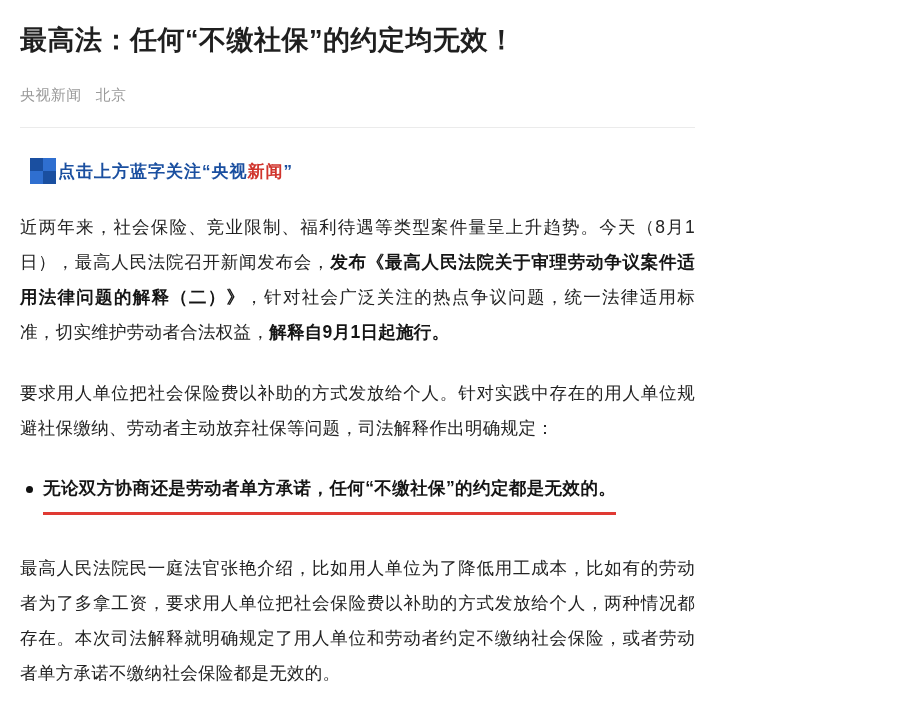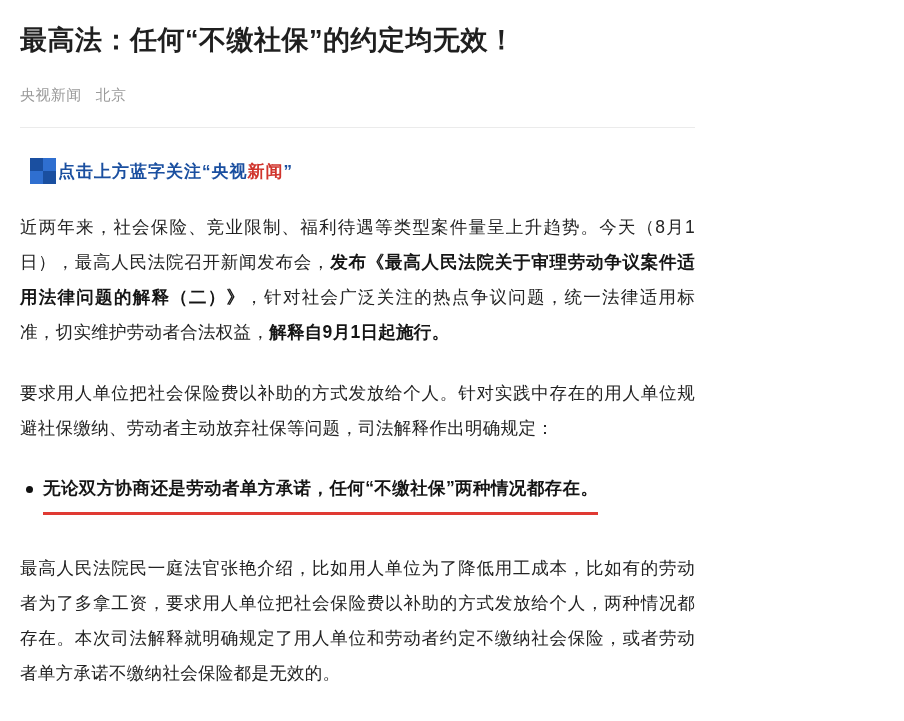--- a/index.html
+++ b/index.html
@@ -139,20 +139,20 @@
   <p class="para">
     <span>近两年来，社会保险、竞业限制、福利待遇等类型案件量呈上升趋势。今天（8月1日），最高人民法院召开新闻发布会，</span><b>发布《最高人民法院关于审理劳动争议案件适用法律问题的解释（二）》</b><span>，针对社会广泛关注的热点争议问题，统一法律适用标准，切实维护劳动者合法权益，</span><b>解释自9月1日起施行。</b>
   </p>
 
   <p class="para">
     <span>要求用人单位把社会保险费以补助的方式发放给个人。针对实践中存在的用人单位规避社保缴纳、劳动者主动放弃社保等问题，司法解释作出明确规定：</span>
   </p>
 
   <div class="bullet-row">
     <span class="bullet-dot"></span>
-    <span class="bullet-text">无论双方协商还是劳动者单方承诺，任何“不缴社保”两种情况都存在。</span>
+    <span class="bullet-text">无论双方协商还是劳动者单方承诺，任何“不缴社保”的约定都是无效的。</span>
   </div>
 
   <p class="para last">
     <span>最高人民法院民一庭法官张艳介绍，比如用人单位为了降低用工成本，比如有的劳动者为了多拿工资，要求用人单位把社会保险费以补助的方式发放给个人，两种情况都存在。本次司法解释就明确规定了用人单位和劳动者约定不缴纳社会保险，或者劳动者单方承诺不缴纳社会保险都是无效的。</span>
   </p>
 
 </div>
 
 </body></html>

